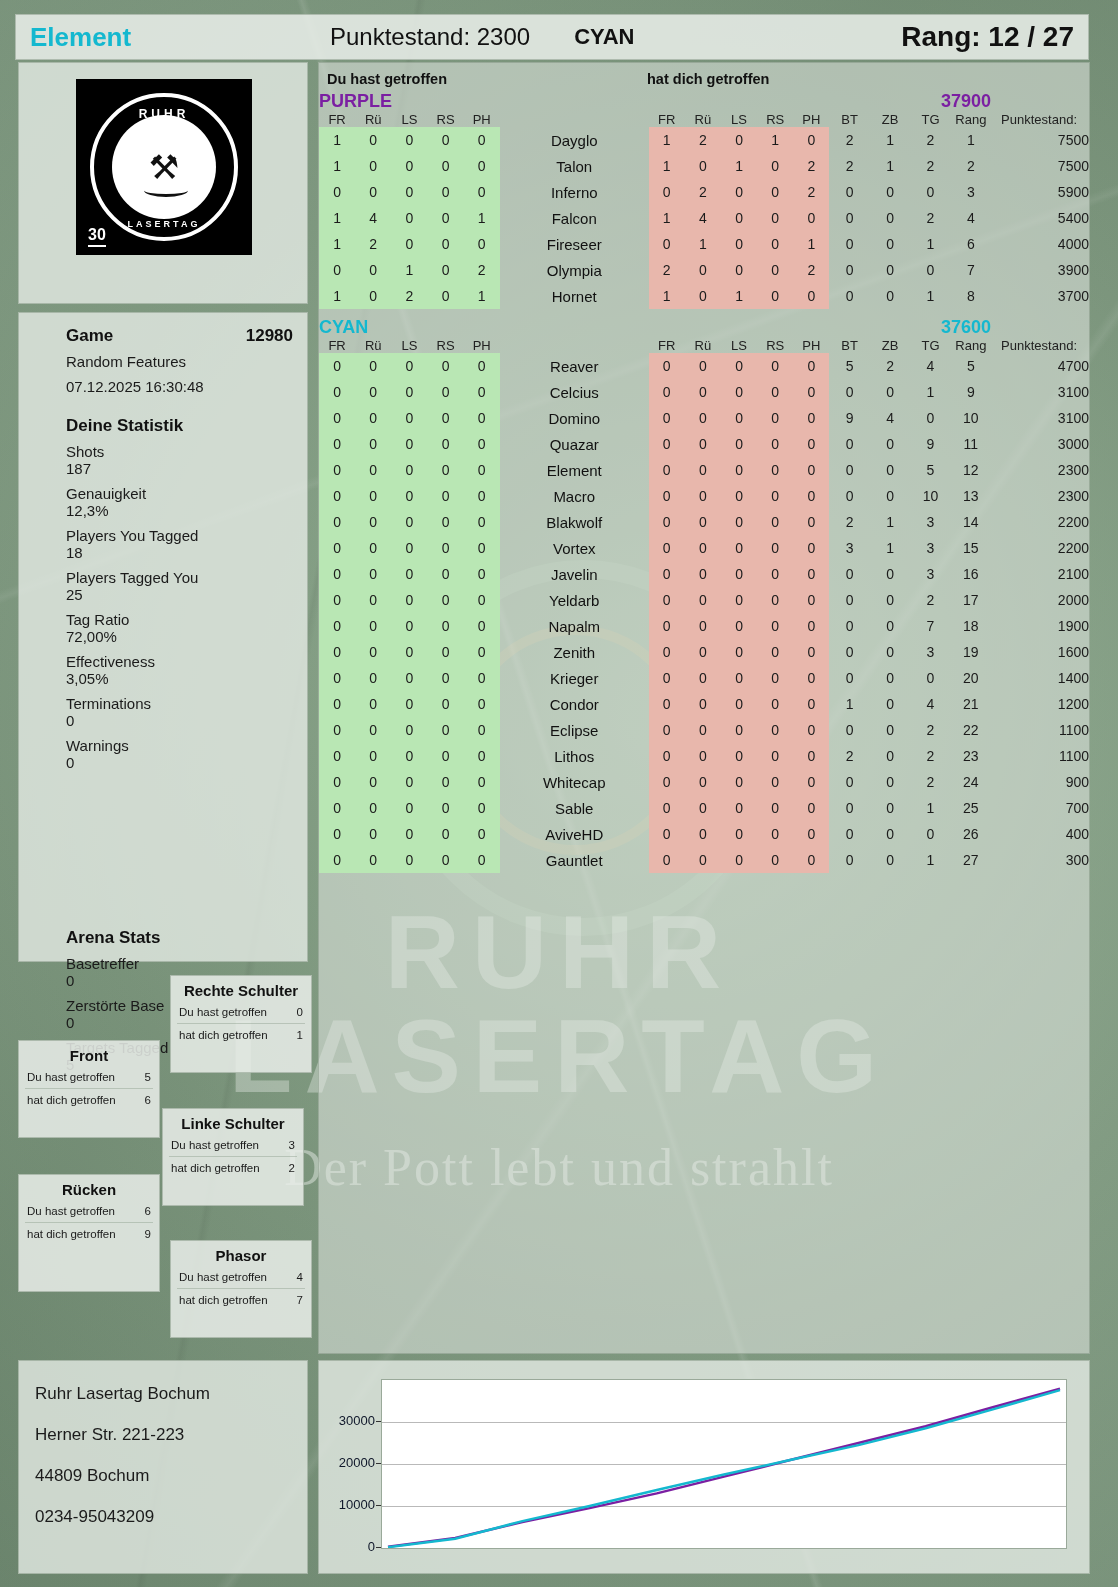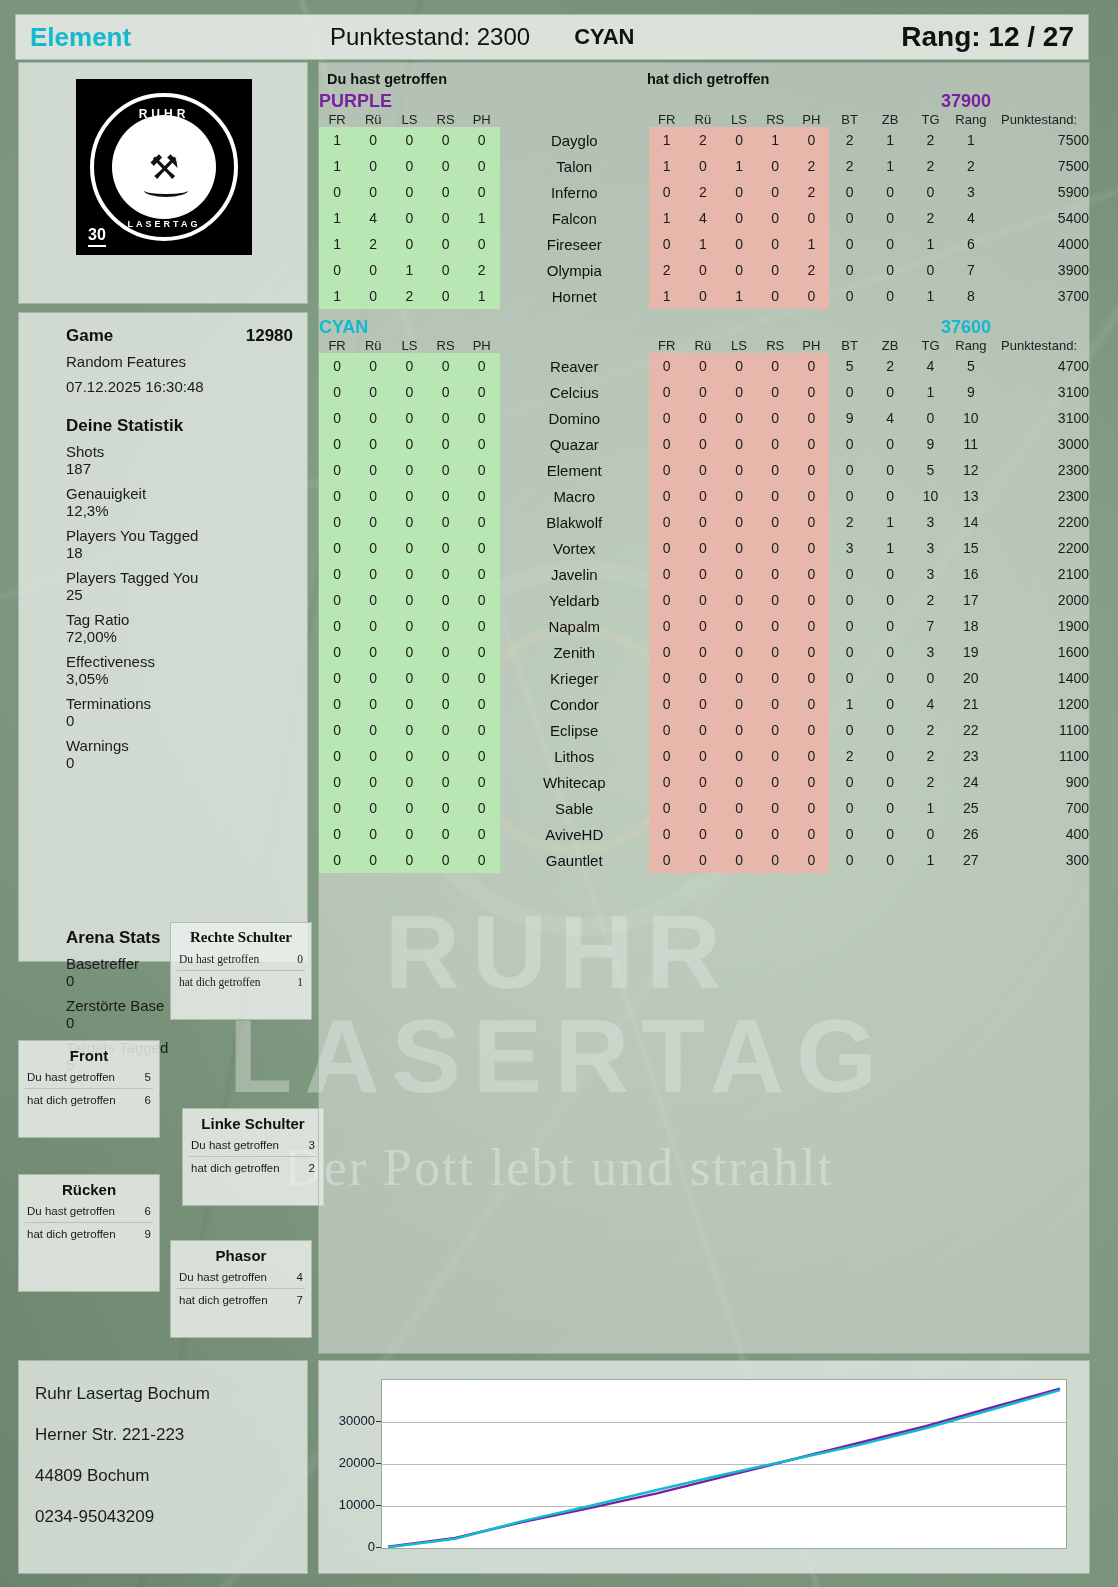--- a/index.html
+++ b/index.html
@@ -103,22 +103,22 @@
   .sect{margin-top:14px;}
 
   
   .bodypanel{background:rgba(233,238,233,0.86);}
   .bp-title{text-align:center;font-weight:bold;font-size:15px;color:#111;padding:6px 0 4px;}
   .bp-row{display:flex;justify-content:space-between;font-size:11.5px;color:#1b1b1b;padding:3px 8px;}
   .bp-sep{height:1px;background:rgba(120,140,120,0.35);margin:2px 6px;}
 
   #bpFront{left:18px;top:1040px;width:140px;height:96px;}
   #bpRuecken{left:18px;top:1174px;width:140px;height:116px;}
-  #bpRechteSchulter{left:170px;top:922px;width:140px;height:96px;font-family:Liberation Serif, serif;}
-  #bpLinkeSchulter{left:182px;top:1108px;width:140px;height:96px;}
+  #bpRechteSchulter{left:170px;top:975px;width:140px;height:96px;}
+  #bpLinkeSchulter{left:162px;top:1108px;width:140px;height:96px;}
   #bpPhasor{left:170px;top:1240px;width:140px;height:96px;}
 
   
   #addrPanel{left:18px;top:1360px;width:288px;height:212px;}
   .addr{font-size:17px;color:#1b1b1b;padding:12px 14px 0 16px;line-height:41px;}
 
   
   #tablePanel{left:318px;top:62px;width:770px;height:1290px;background:rgba(225,232,225,0.55);}
   .thead-labels{display:flex;font-size:14.5px;font-weight:bold;color:#111;padding:8px 0 4px 0;}
   .thead-labels .a{width:320px;padding-left:8px;}

